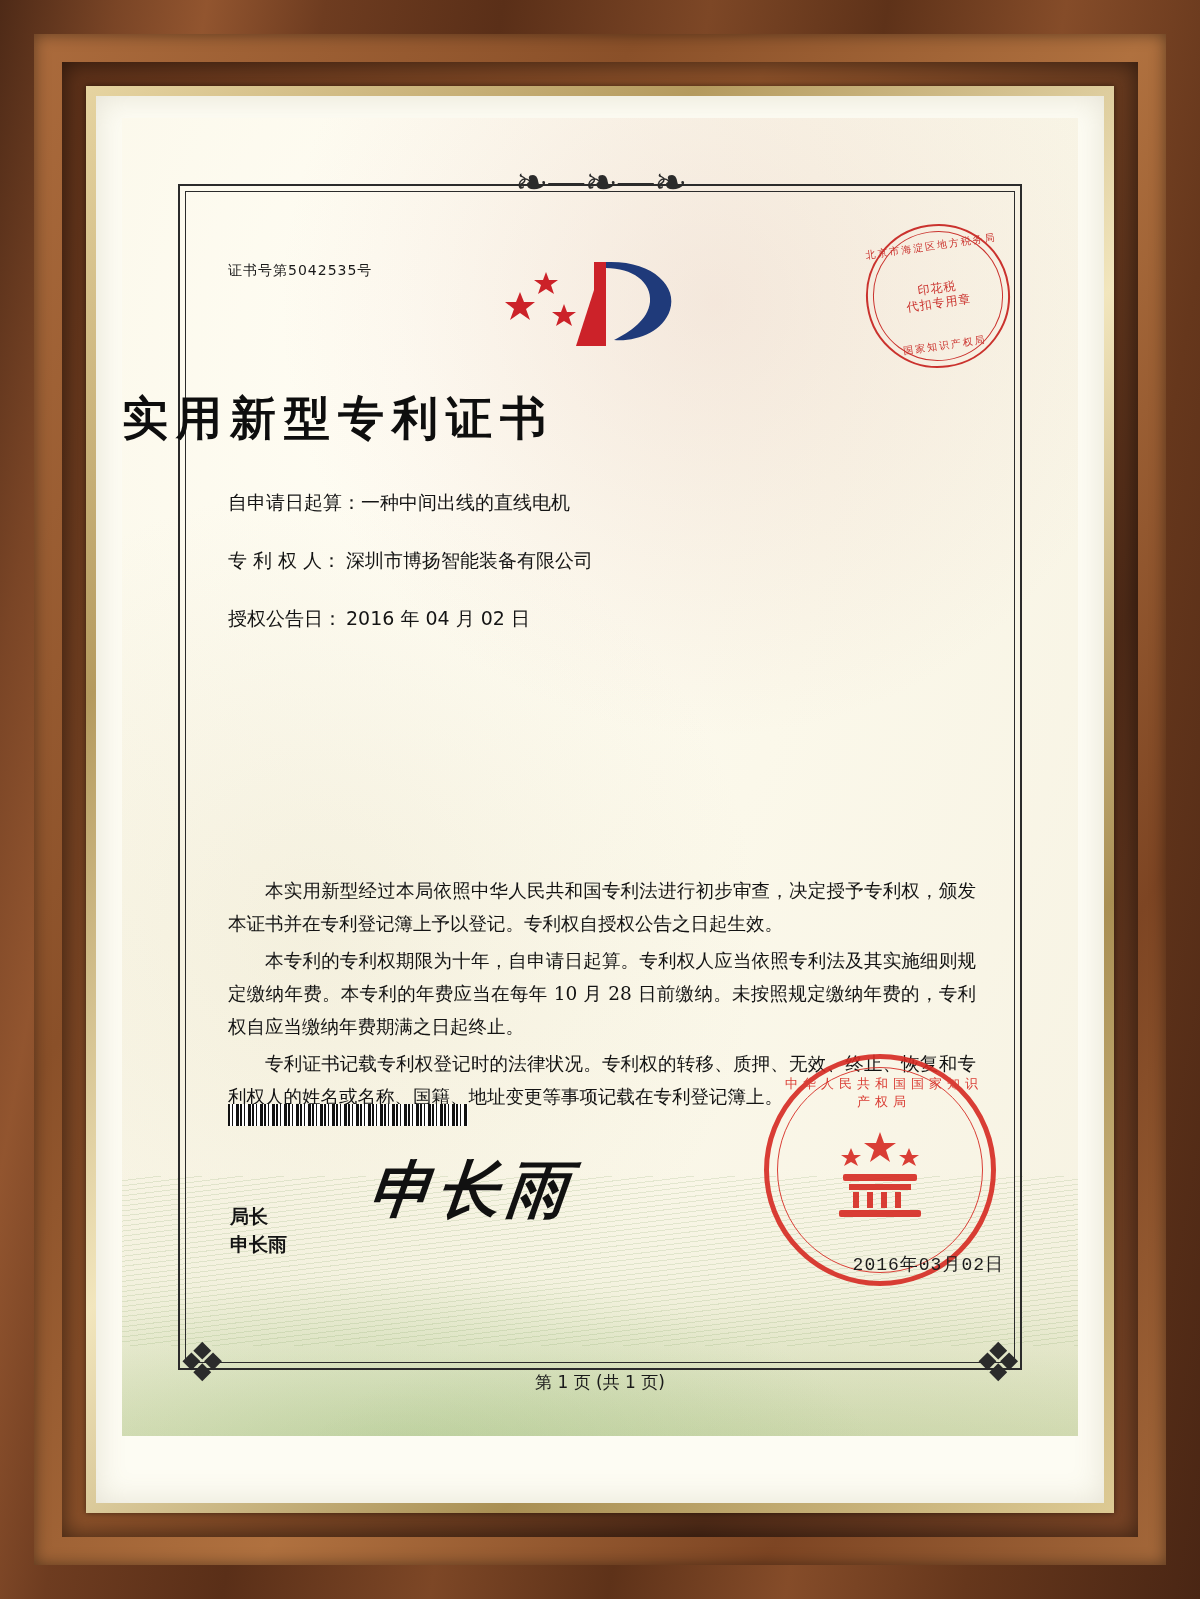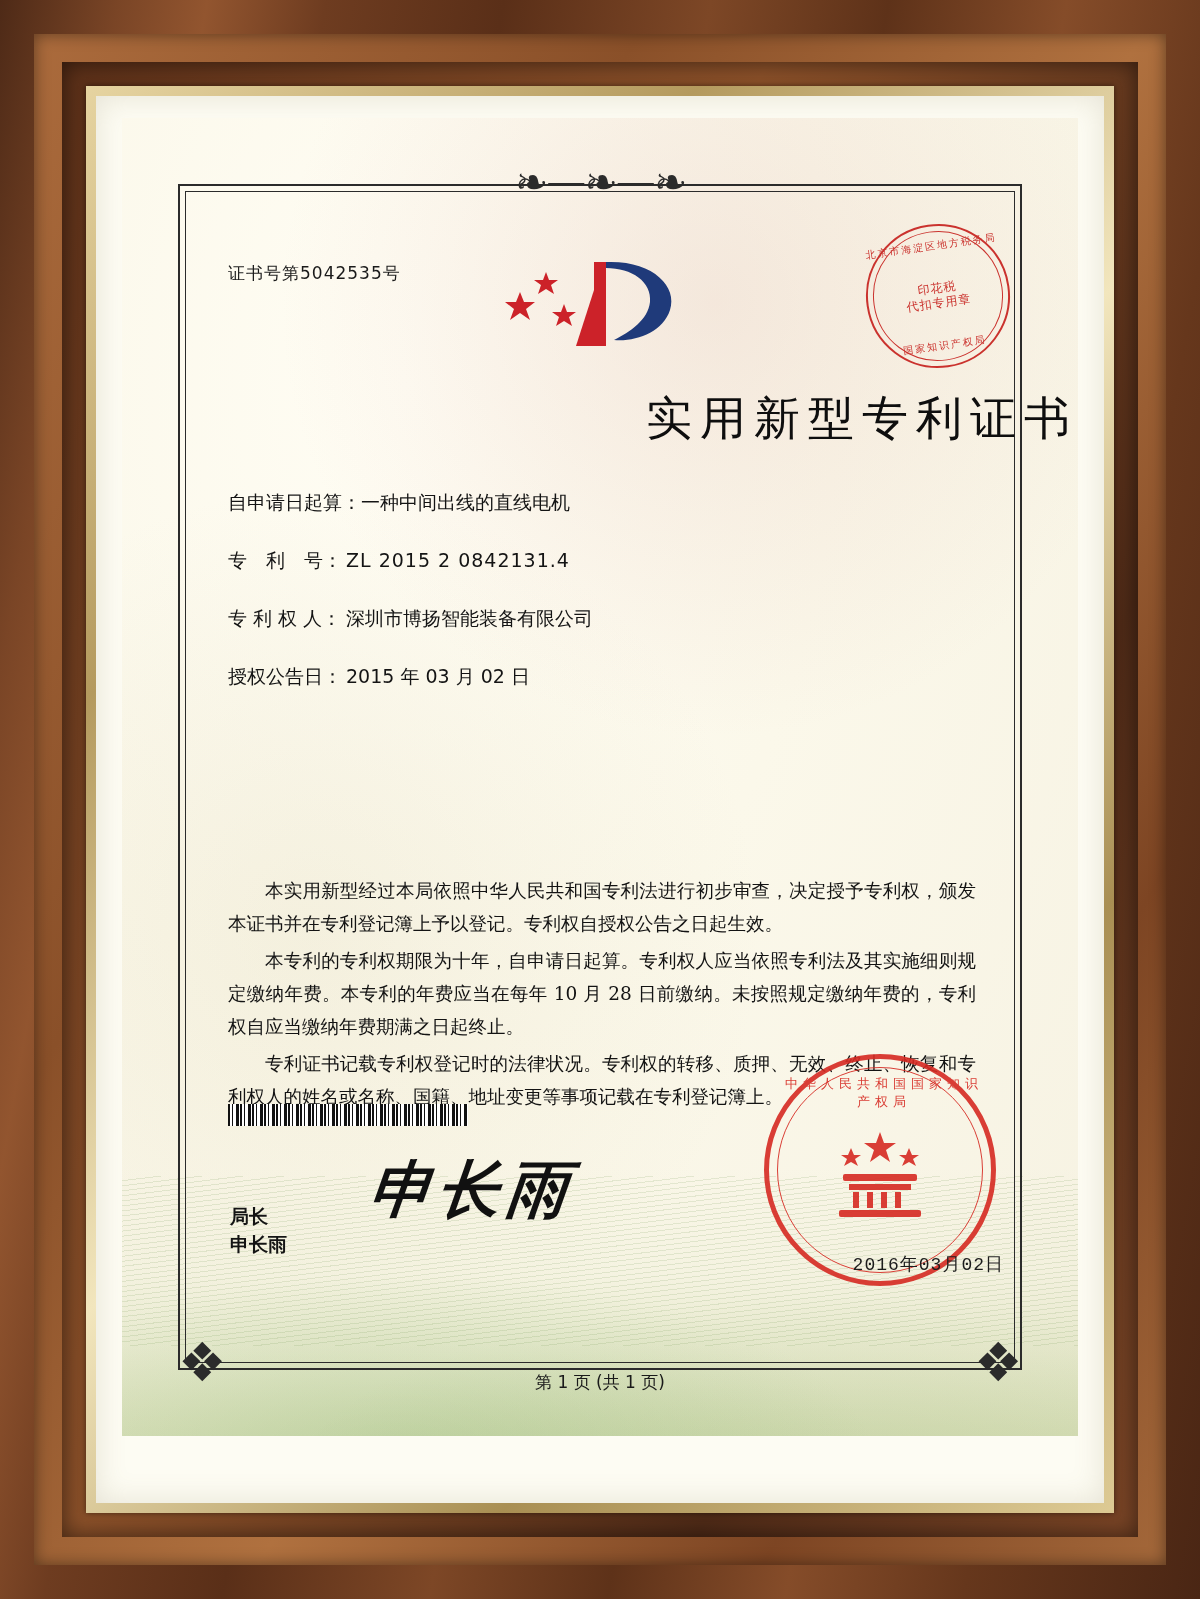--- a/index.html
+++ b/index.html
@@ -120,38 +120,38 @@
     font-size: 54px;
     font-family: "DejaVu Serif", serif;
   }
   .orn-bl { left: 56px; bottom: 46px; }
   .orn-br { right: 56px; bottom: 46px; transform: scaleX(-1); }
 
   
   .cert-no {
     position: absolute;
     left: 106px; top: 144px;
-    font-size: 17px;
+    font-size: 14px;
     color: #1a1a1a;
     letter-spacing: 1px;
     font-family: "DejaVu Sans", sans-serif;
   }
 
   .logo {
     position: absolute;
     left: 380px; top: 128px;
     width: 200px; height: 110px;
   }
 
   .main-title {
     position: absolute;
     left: 0; right: 0; top: 270px;
-    text-align: right;
+    text-align: left;
     font-family: "DejaVu Serif", serif;
-    font-weight: normal;
+    font-weight: bold;
     font-size: 46px;
     letter-spacing: 8px;
     color: #0e0e0e;
   }
 
   
   .tax-seal {
     position: absolute;
     right: 68px; top: 106px;
     width: 140px; height: 140px;
@@ -349,27 +349,24 @@
       <div class="arc-bottom">国家知识产权局</div>
     </div>
 
     <div class="main-title">实用新型专利证书</div>
 
     <div class="fields">
       <div class="field-row">
         <span class="field-label">自申请日起算：</span><span class="field-value">一种中间出线的直线电机</span>
       </div>
       <div class="field-row">
-        <span class="field-label">专　利　号：</span><span class="field-value mono-value">ZL 2015 2 0842131.4</span>
-      </div>
-      <div class="field-row">
         <span class="field-label">专 利 权 人：</span><span class="field-value">深圳市博扬智能装备有限公司</span>
       </div>
       <div class="field-row">
-        <span class="field-label">授权公告日：</span><span class="field-value">2015 年 03 月 02 日</span>
+        <span class="field-label">授权公告日：</span><span class="field-value">2016 年 04 月 02 日</span>
       </div>
     </div>
 
     <div class="body-text">
       <p>本实用新型经过本局依照中华人民共和国专利法进行初步审查，决定授予专利权，颁发本证书并在专利登记簿上予以登记。专利权自授权公告之日起生效。</p>
       <p>本专利的专利权期限为十年，自申请日起算。专利权人应当依照专利法及其实施细则规定缴纳年费。本专利的年费应当在每年 10 月 28 日前缴纳。未按照规定缴纳年费的，专利权自应当缴纳年费期满之日起终止。</p>
       <p>专利证书记载专利权登记时的法律状况。专利权的转移、质押、无效、终止、恢复和专利权人的姓名或名称、国籍、地址变更等事项记载在专利登记簿上。</p>
     </div>
 
     <div class="barcode"></div>

